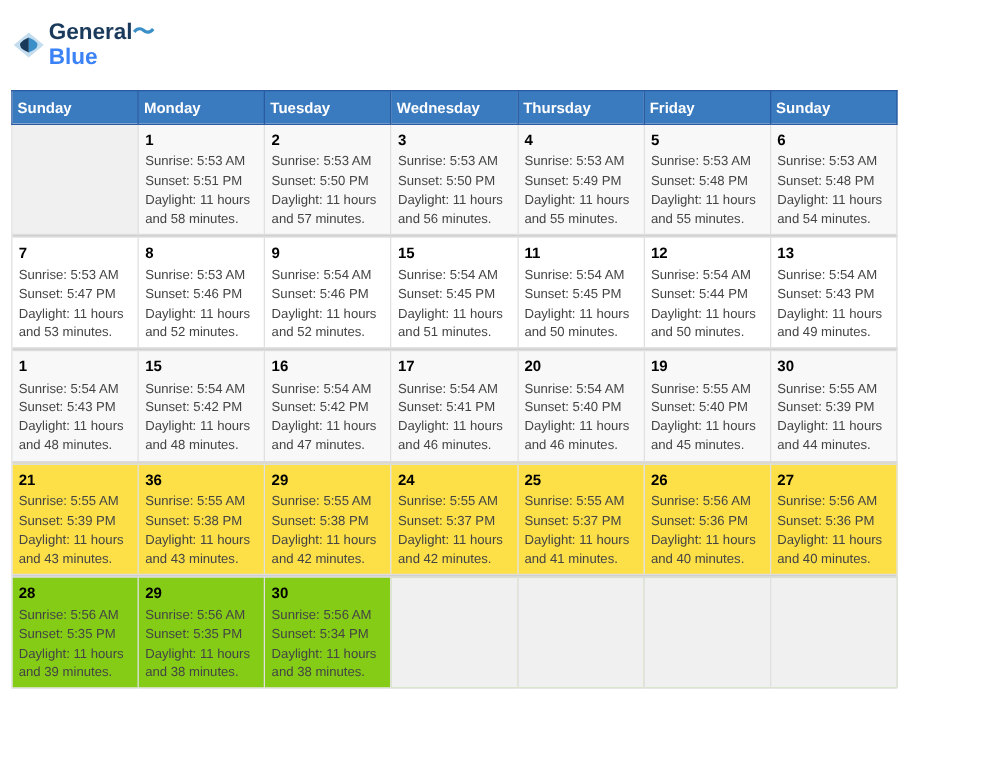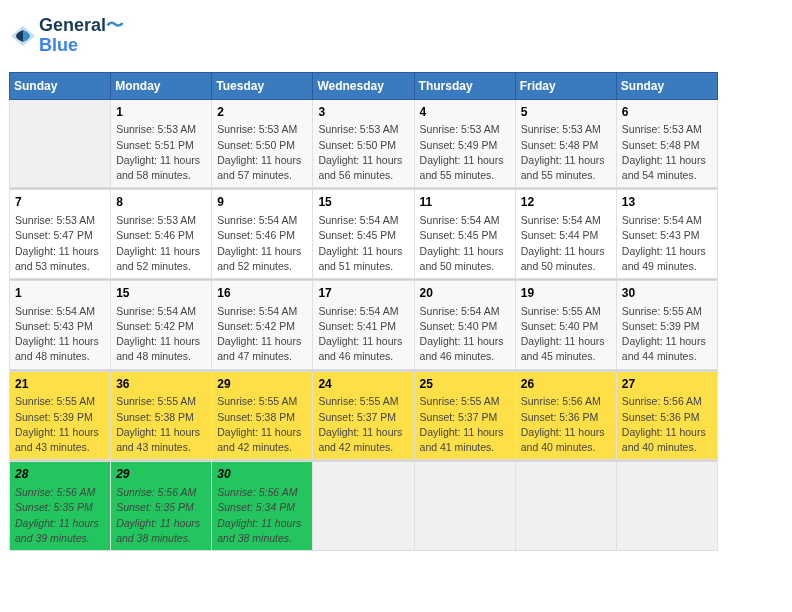--- a/index.html
+++ b/index.html
@@ -349,21 +349,21 @@
             <span class="day-num">27</span>
             <div class="day-info" style="white-space: pre-line;">Sunrise: 5:56 AM
 Sunset: 5:36 PM
 Daylight: 11 hours
 and 40 minutes.</div>
           </td>
         </tr>
         <tr class="week-sep">
           <td colspan="7" style="height: 2px; padding: 0px; background-color: rgb(208, 208, 208);"></td>
         </tr>
-        <tr style="background-color: #22c55e; font-style: italic;">
+        <tr style="background-color: #84cc16;">
           <td>
             <span class="day-num">28</span>
             <div class="day-info" style="white-space: pre-line;">Sunrise: 5:56 AM
 Sunset: 5:35 PM
 Daylight: 11 hours
 and 39 minutes.</div>
           </td>
           <td>
             <span class="day-num">29</span>
             <div class="day-info" style="white-space: pre-line;">Sunrise: 5:56 AM

